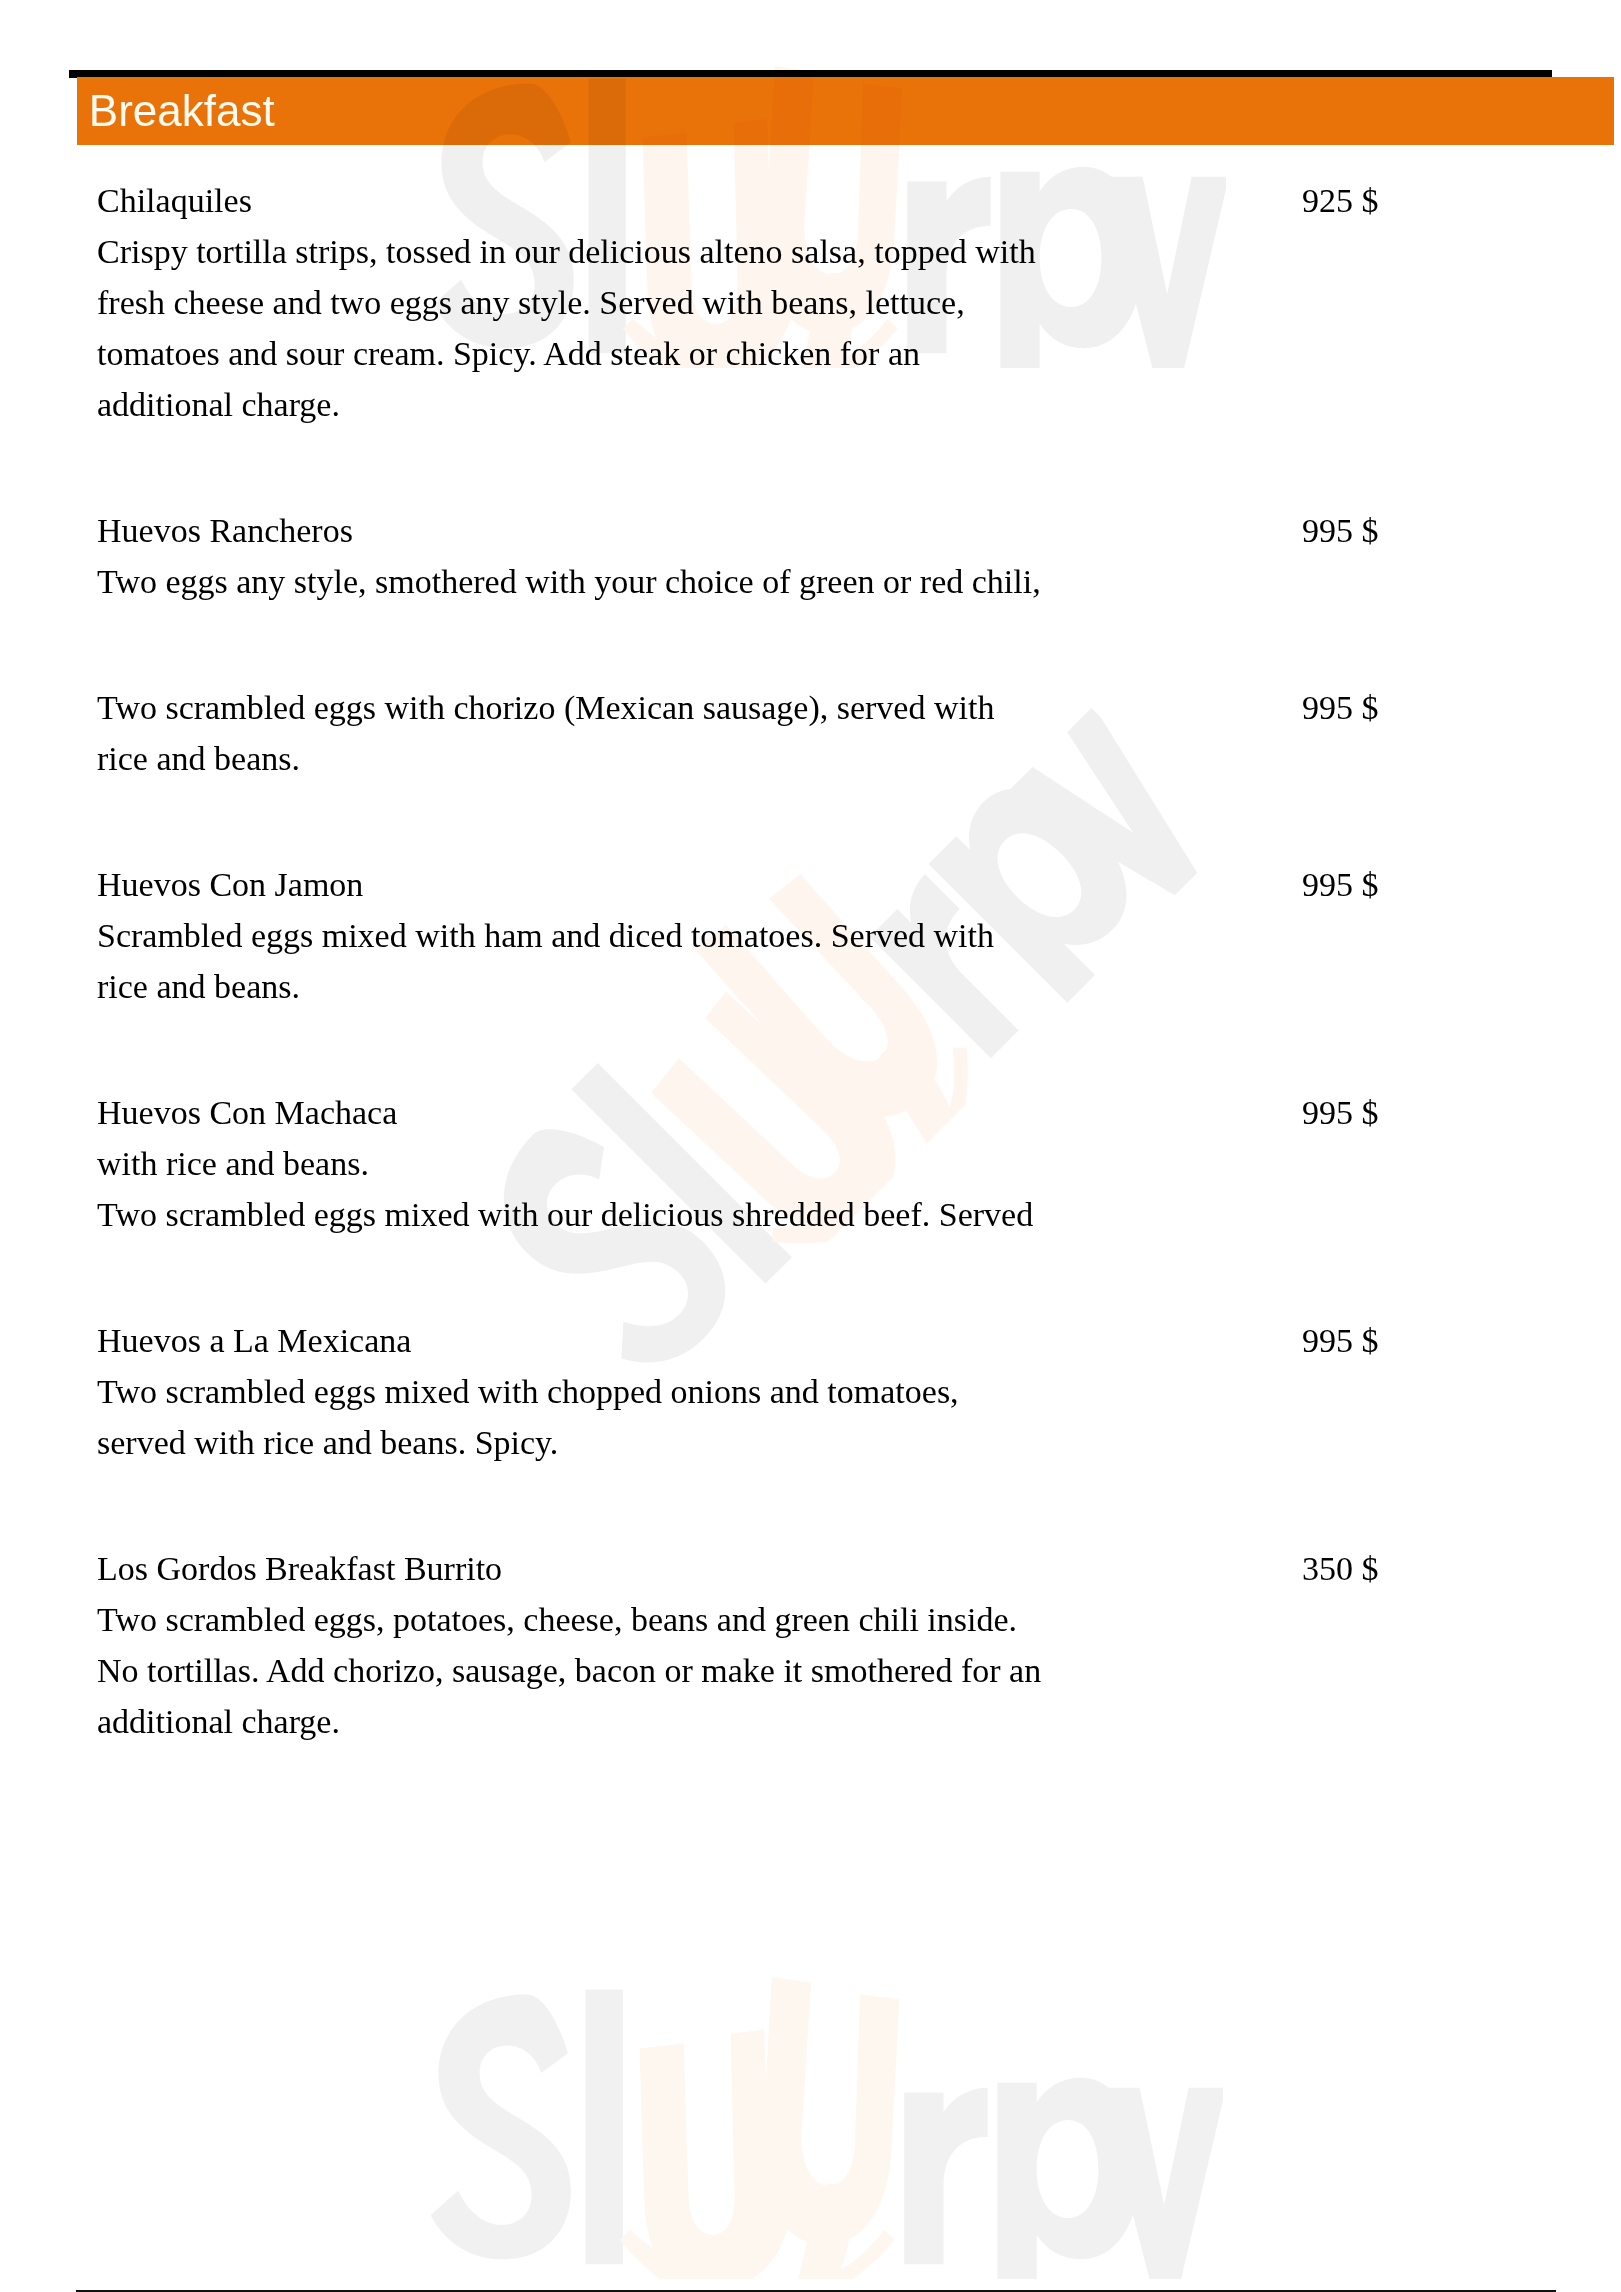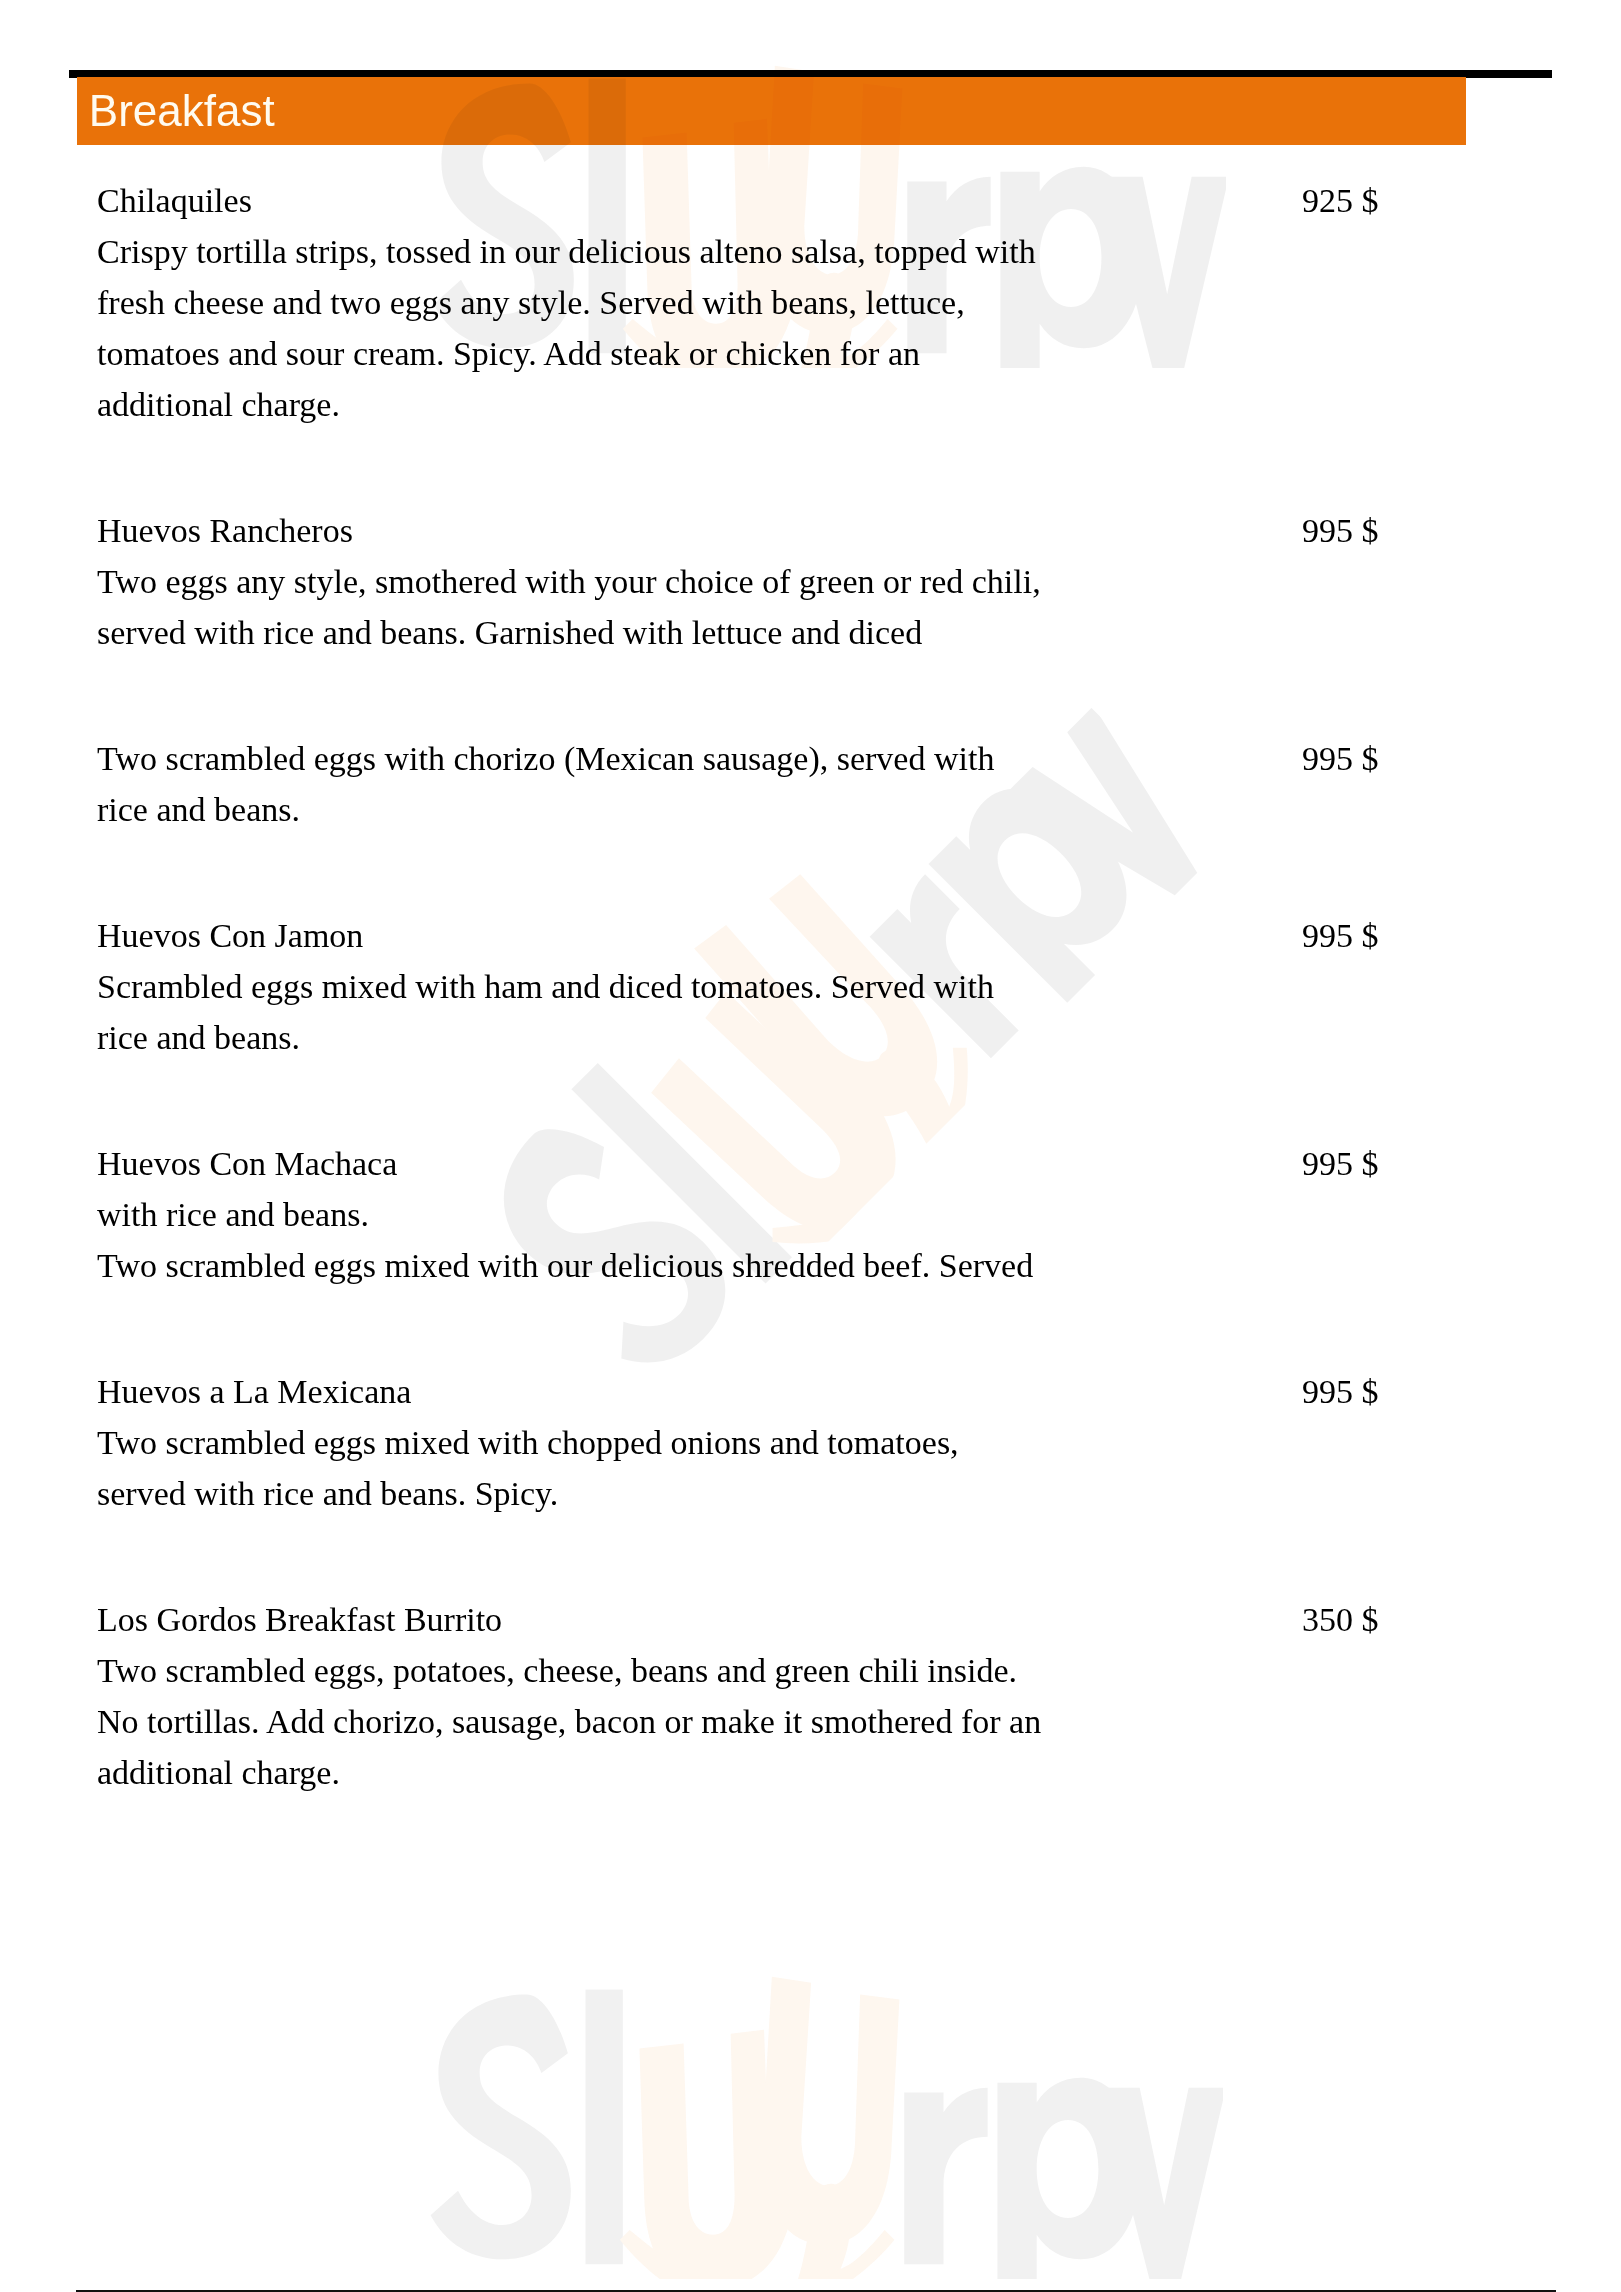--- a/index.html
+++ b/index.html
@@ -20,21 +20,21 @@
       left: 69px;
       top: 70px;
       width: 1483px;
       height: 7.8px;
       background: #000000;
     }
     .section-header {
       position: absolute;
       left: 77px;
       top: 77px;
-      width: 1389px;
+      width: 1537px;
       height: 68px;
       background: #E97209;
     }
     .section-title {
       position: absolute;
       left: 11.8px;
       top: 5.9px;
       font-family: "Liberation Sans", sans-serif;
       font-size: 44px;
       line-height: 55px;
@@ -101,21 +101,20 @@
     <div class="item-line">Crispy tortilla strips, tossed in our delicious alteno salsa, topped with</div>
     <div class="item-line">fresh cheese and two eggs any style. Served with beans, lettuce,</div>
     <div class="item-line">tomatoes and sour cream. Spicy. Add steak or chicken for an</div>
     <div class="item-line">additional charge.</div>
   </div>
 
   <div class="menu-item">
     <div class="item-name">Huevos Rancheros</div>
     <div class="item-price">995 $</div>
     <div class="item-line">Two eggs any style, smothered with your choice of green or red chili,</div>
-    <div class="item-line">served with rice and beans. Garnished with lettuce and diced</div>
   </div>
 
   <div class="menu-item">
     <div class="item-price">995 $</div>
     <div class="item-line">Two scrambled eggs with chorizo (Mexican sausage), served with</div>
     <div class="item-line">rice and beans.</div>
   </div>
 
   <div class="menu-item">
     <div class="item-name">Huevos Con Jamon</div>

